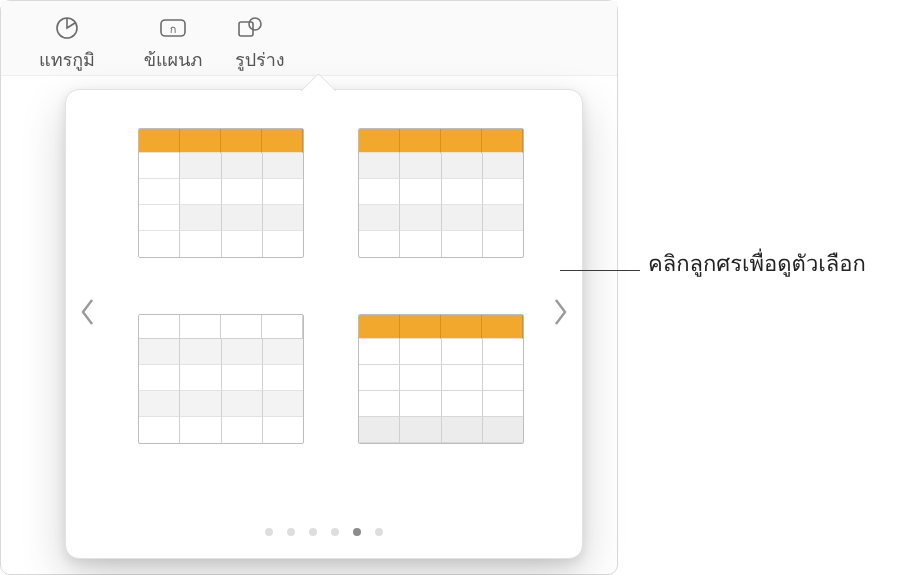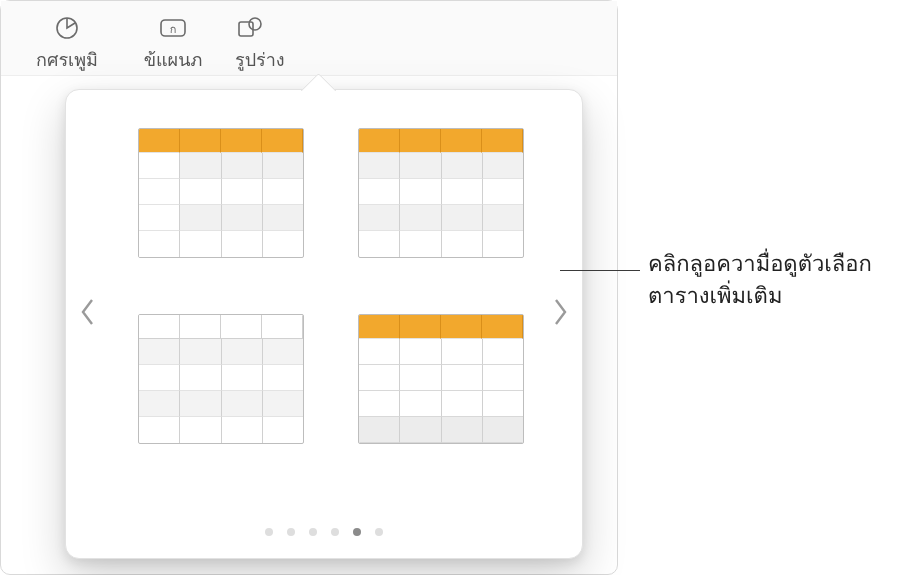--- a/index.html
+++ b/index.html
@@ -159,21 +159,21 @@
 <div class="window">
 
   <div class="toolbar">
     <div class="tool-btn">
       <div class="icon-wrap">
         <svg width="26" height="26" fill="none" stroke-width="1.6">
             <circle cx="13" cy="13" r="10"></circle>
             <path d="M13 3 V13 L21 8"></path>
           </svg>
       </div>
-      <span>กศรเพูมิ</span>
+      <span>แทรกูมิ</span>
     </div>
     <div class="tool-btn">
       <div class="icon-wrap">
         <svg width="30" height="22" fill="none" stroke-width="1.6">
             <rect x="3" y="3" width="24" height="16" rx="4"></rect>
             <text x="15" y="16" font-size="11" fill="#6b6b6b" text-anchor="middle" stroke="none">ก</text>
           </svg>
       </div>
       <span>ข้แผนภ</span>
     </div>
@@ -337,15 +337,14 @@
       <div class="dot"></div>
       <div class="dot"></div>
       <div class="dot active"></div>
       <div class="dot"></div>
     </div>
   </div>
 </div>
 
 <div class="callout-line"></div>
 <div class="callout-text">
-  <span>คลิกลูอความื่อดูตัวเลือก</span><br>
-  <span>ตารางเพิ่มเติม</span>
+  <span>คลิกลูกศรเพื่อดูตัวเลือก</span><br>
 </div>
 
 </body></html>

